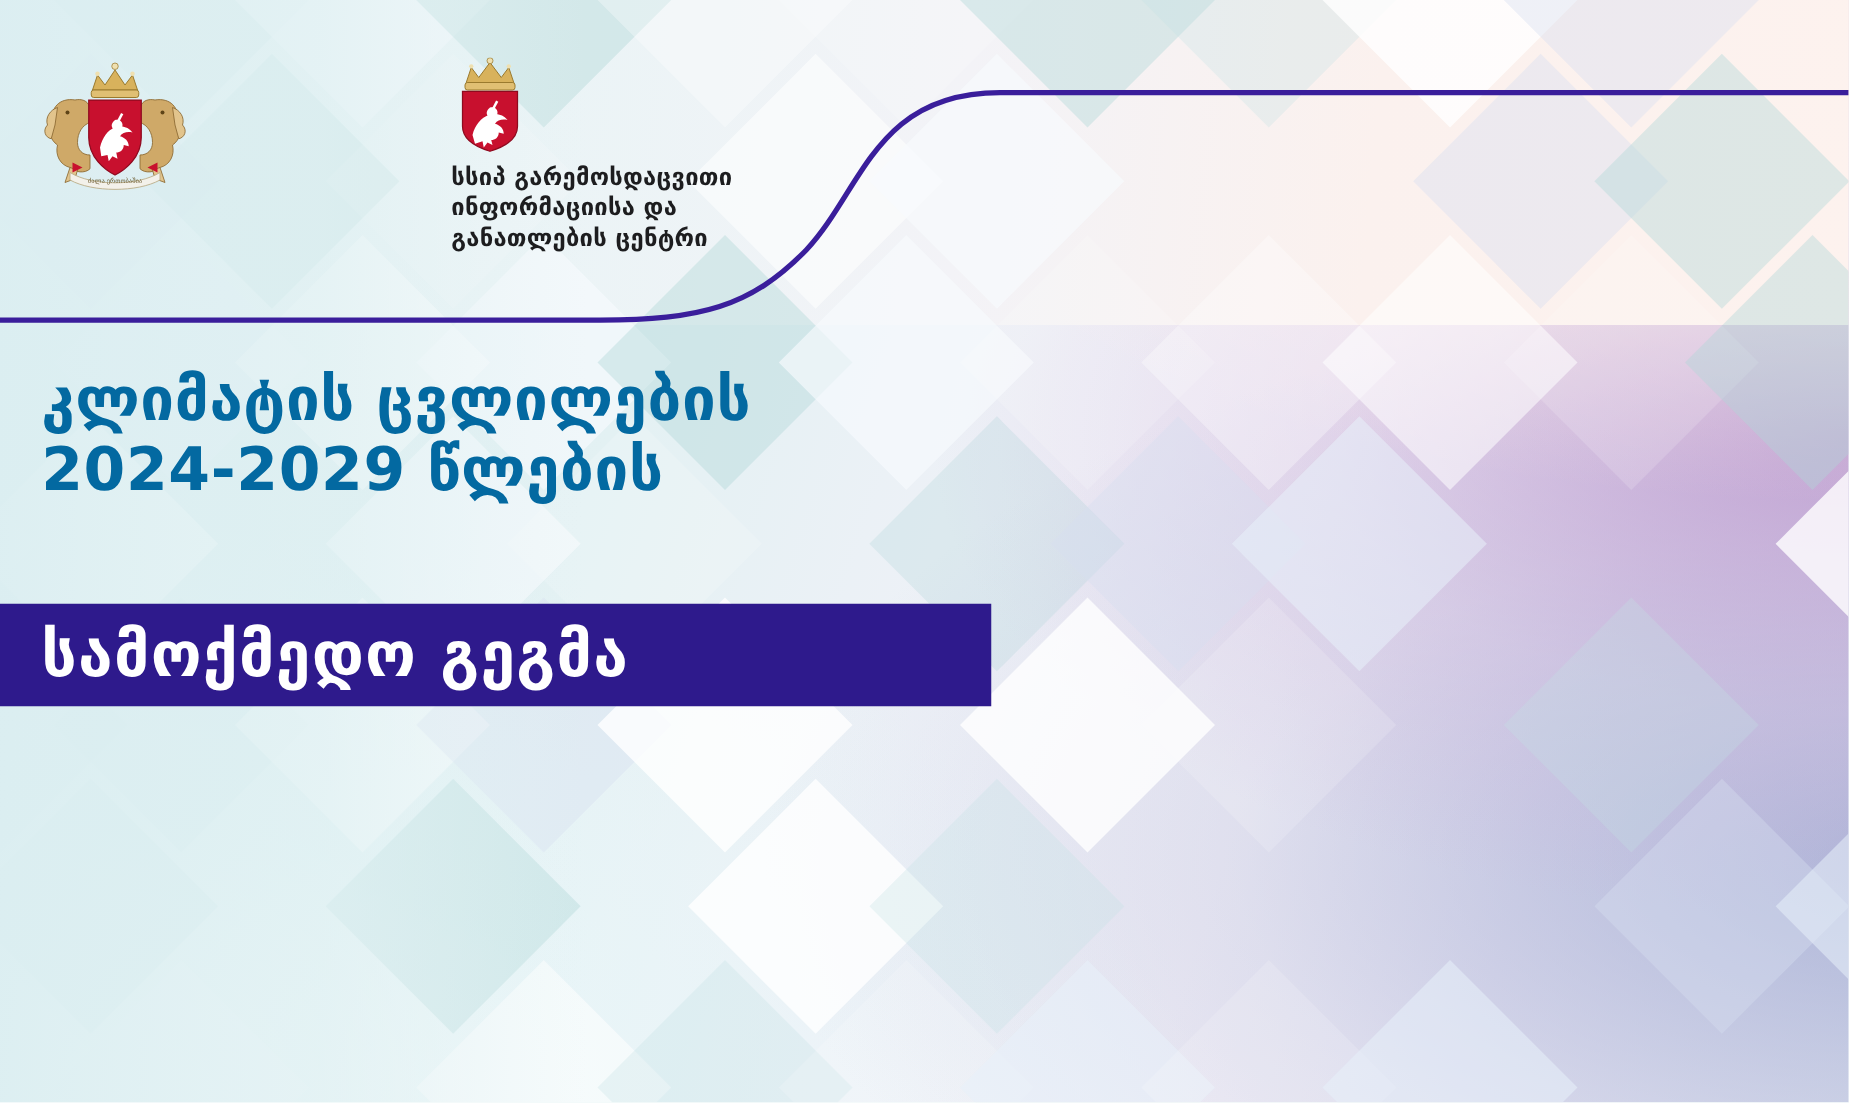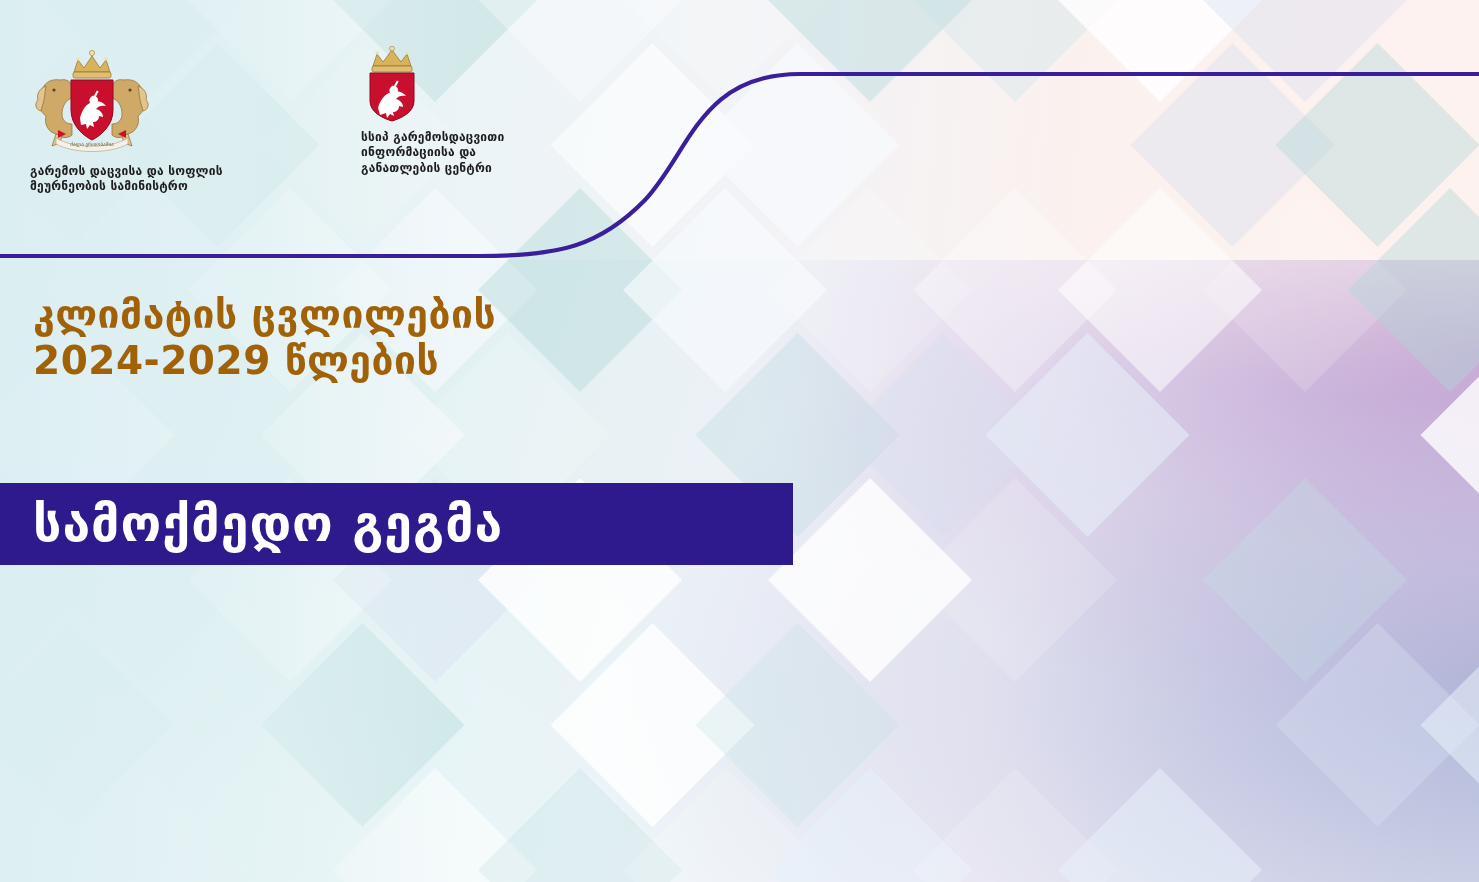--- a/index.html
+++ b/index.html
@@ -32,32 +32,32 @@
   
   .logos{position:absolute;left:0;top:0;width:640px;height:200px;}
   .logo-block{position:absolute;}
   .logo-moe{left:30px;top:46px;width:300px;}
   .logo-eiec{left:361px;top:46px;width:260px;}
   .emblem{display:block;}
   .org-name{
     margin-top:6px;
     color:#1d1d1f;
     font-weight:bold;
-    font-size:12px;
+    font-size:19px;
     line-height:1.28;
     letter-spacing:0.2px;
     white-space:pre-line;
   }
   .logo-moe .org-name{margin-top:10px;}
   .logo-eiec .org-name{margin-top:8px;}
   
   .title-wrap{position:absolute;left:33px;top:292px;}
   .title-line{
-    color:#a16207;
-    font-size:39px;
+    color:#0369a1;
+    font-size:48px;
     font-weight:bold;
     line-height:1.17;
     letter-spacing:0.5px;
     white-space:nowrap;
   }
   .band{
     position:absolute;left:0;top:483px;
     width:793px;height:82px;
     background:#2e1a8c;
     display:flex;align-items:center;text-align:right;
@@ -253,22 +253,20 @@
         </g>
 
         <g>
           <path d="M26 92 C44 103 80 103 98 92 L98 98 C80 108 44 108 26 98 Z" fill="#f3f1ea" stroke="#b9ab86" stroke-width="0.7"></path>
           <text x="62" y="100" font-size="5.2" text-anchor="middle" fill="#6b5a2f" font-family="'DejaVu Sans',sans-serif">ძალა ერთობაშია</text>
         </g>
 
         <path d="M28 84 L36 88 L28 92 Z" fill="#c8102e"></path>
         <path d="M96 84 L88 88 L96 92 Z" fill="#c8102e"></path>
       </svg>
-      <div class="org-name">გარემოს დაცვისა და სოფლის
-მეურნეობის სამინისტრო</div>
     </div>
 
     <div class="logo-block logo-eiec">
       <svg class="emblem" width="62" height="76" viewBox="0 0 62 76">
 
         <g>
           <path d="M12 20 L16 8 L22 16 L31 4 L40 16 L46 8 L50 20 Z" fill="#d8b25c" stroke="#9a7a2e" stroke-width="0.8"></path>
           <rect x="11" y="20" width="40" height="6" rx="2" fill="#e0bf73" stroke="#9a7a2e" stroke-width="0.8"></rect>
           <circle cx="31" cy="2.6" r="2.4" fill="#efe0b0" stroke="#9a7a2e" stroke-width="0.6"></circle>
           <circle cx="16" cy="7" r="1.7" fill="#efe0b0"></circle>

